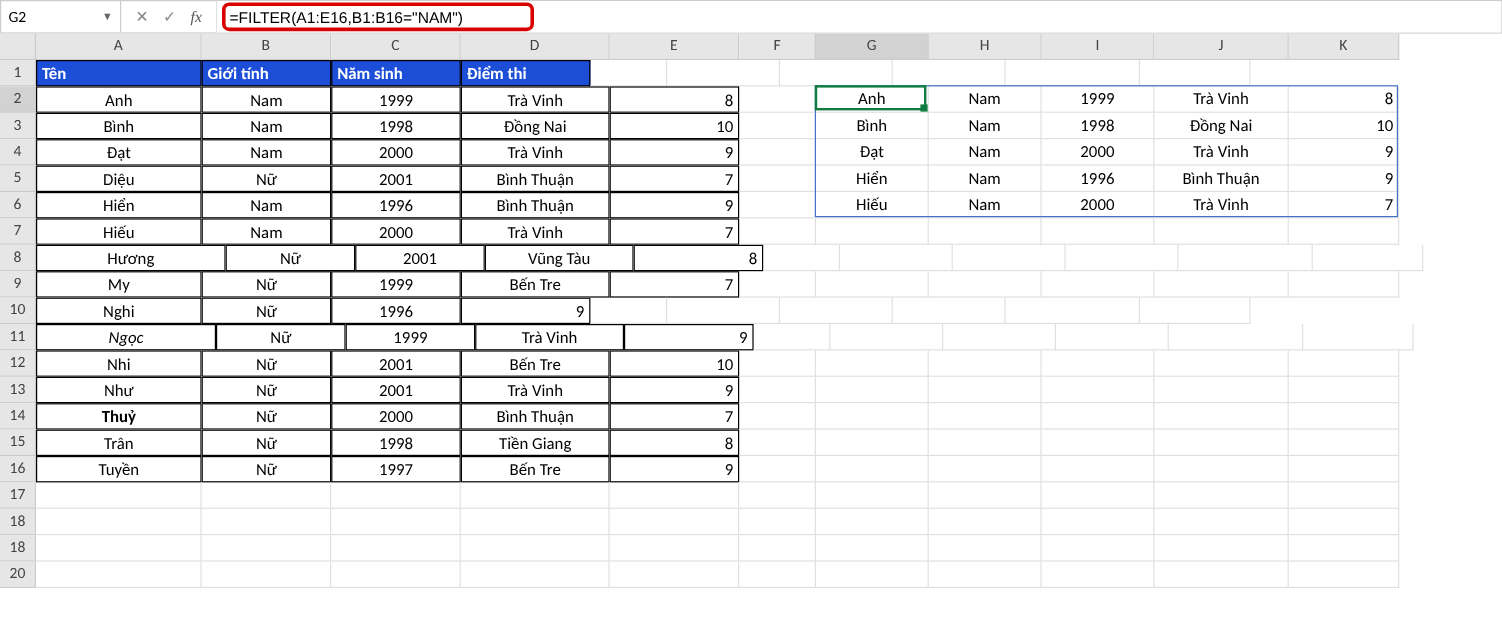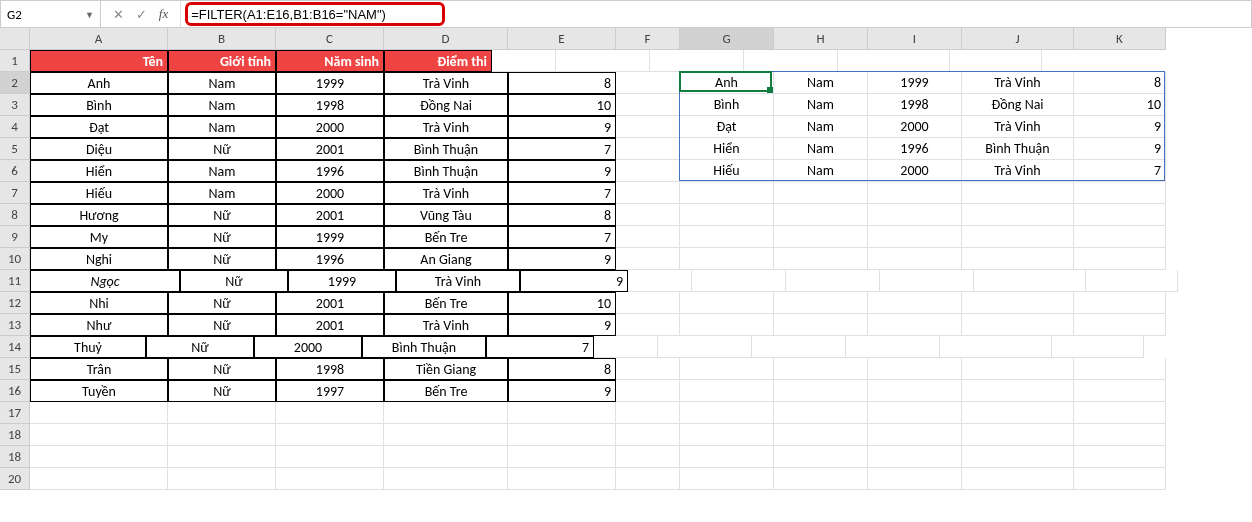--- a/index.html
+++ b/index.html
@@ -126,24 +126,24 @@
       height: 22px;
       line-height: 21px;
       padding: 0 4px;
       border-right: 1px solid #e0e0e0;
       border-bottom: 1px solid #e0e0e0;
       overflow: hidden;
       white-space: nowrap;
       font-size: 14px;
     }
     .data-hdr {
-      background: #ef4444;
+      background: #1d4ed8;
       color: #fff;
       font-weight: bold;
-      text-align: right;
+      text-align: left;
       border: 1px solid #000;
     }
     .data-cell {
       border: 1px solid #000;
       text-align: center;
       background: #fff;
     }
     .data-cell.num { text-align: right; padding-right: 4px; }
     .selection-box {
       position: absolute;
@@ -305,21 +305,21 @@
         <div class="cell data-cell" style="width: 124px;">Trà Vinh</div>
         <div class="cell data-cell num" style="width: 108px;">7</div>
         <div class="cell" style="width: 64px;"></div>
         <div class="cell" style="width: 94px;"></div>
         <div class="cell" style="width: 94px;"></div>
         <div class="cell" style="width: 94px;"></div>
         <div class="cell" style="width: 112px;"></div>
         <div class="cell" style="width: 92px;"></div>
       </div>
       <div class="grid-row">
-        <div class="cell data-cell" style="width: 138px;">Hương</div>
+        <div class="cell data-cell" style="width: 158px;">Hương</div>
         <div class="cell data-cell" style="width: 108px;">Nữ</div>
         <div class="cell data-cell" style="width: 108px;">2001</div>
         <div class="cell data-cell" style="width: 124px;">Vũng Tàu</div>
         <div class="cell data-cell num" style="width: 108px;">8</div>
         <div class="cell" style="width: 64px;"></div>
         <div class="cell" style="width: 94px;"></div>
         <div class="cell" style="width: 94px;"></div>
         <div class="cell" style="width: 94px;"></div>
         <div class="cell" style="width: 112px;"></div>
         <div class="cell" style="width: 92px;"></div>
@@ -334,21 +334,20 @@
         <div class="cell" style="width: 94px;"></div>
         <div class="cell" style="width: 94px;"></div>
         <div class="cell" style="width: 94px;"></div>
         <div class="cell" style="width: 112px;"></div>
         <div class="cell" style="width: 92px;"></div>
       </div>
       <div class="grid-row">
         <div class="cell data-cell" style="width: 138px;">Nghi</div>
         <div class="cell data-cell" style="width: 108px;">Nữ</div>
         <div class="cell data-cell" style="width: 108px;">1996</div>
-        <div class="cell data-cell" style="width: 124px;">An Giang</div>
         <div class="cell data-cell num" style="width: 108px;">9</div>
         <div class="cell" style="width: 64px;"></div>
         <div class="cell" style="width: 94px;"></div>
         <div class="cell" style="width: 94px;"></div>
         <div class="cell" style="width: 94px;"></div>
         <div class="cell" style="width: 112px;"></div>
         <div class="cell" style="width: 92px;"></div>
       </div>
       <div class="grid-row">
         <div class="cell data-cell" style="width: 150px; font-style: italic;">Ngọc</div>
@@ -383,21 +382,21 @@
         <div class="cell data-cell" style="width: 124px;">Trà Vinh</div>
         <div class="cell data-cell num" style="width: 108px;">9</div>
         <div class="cell" style="width: 64px;"></div>
         <div class="cell" style="width: 94px;"></div>
         <div class="cell" style="width: 94px;"></div>
         <div class="cell" style="width: 94px;"></div>
         <div class="cell" style="width: 112px;"></div>
         <div class="cell" style="width: 92px;"></div>
       </div>
       <div class="grid-row">
-        <div class="cell data-cell" style="width: 116px;">Thuỷ</div>
+        <div class="cell data-cell" style="width: 138px; font-weight: bold;">Thuỷ</div>
         <div class="cell data-cell" style="width: 108px;">Nữ</div>
         <div class="cell data-cell" style="width: 108px;">2000</div>
         <div class="cell data-cell" style="width: 124px;">Bình Thuận</div>
         <div class="cell data-cell num" style="width: 108px;">7</div>
         <div class="cell" style="width: 64px;"></div>
         <div class="cell" style="width: 94px;"></div>
         <div class="cell" style="width: 94px;"></div>
         <div class="cell" style="width: 94px;"></div>
         <div class="cell" style="width: 112px;"></div>
         <div class="cell" style="width: 92px;"></div>

